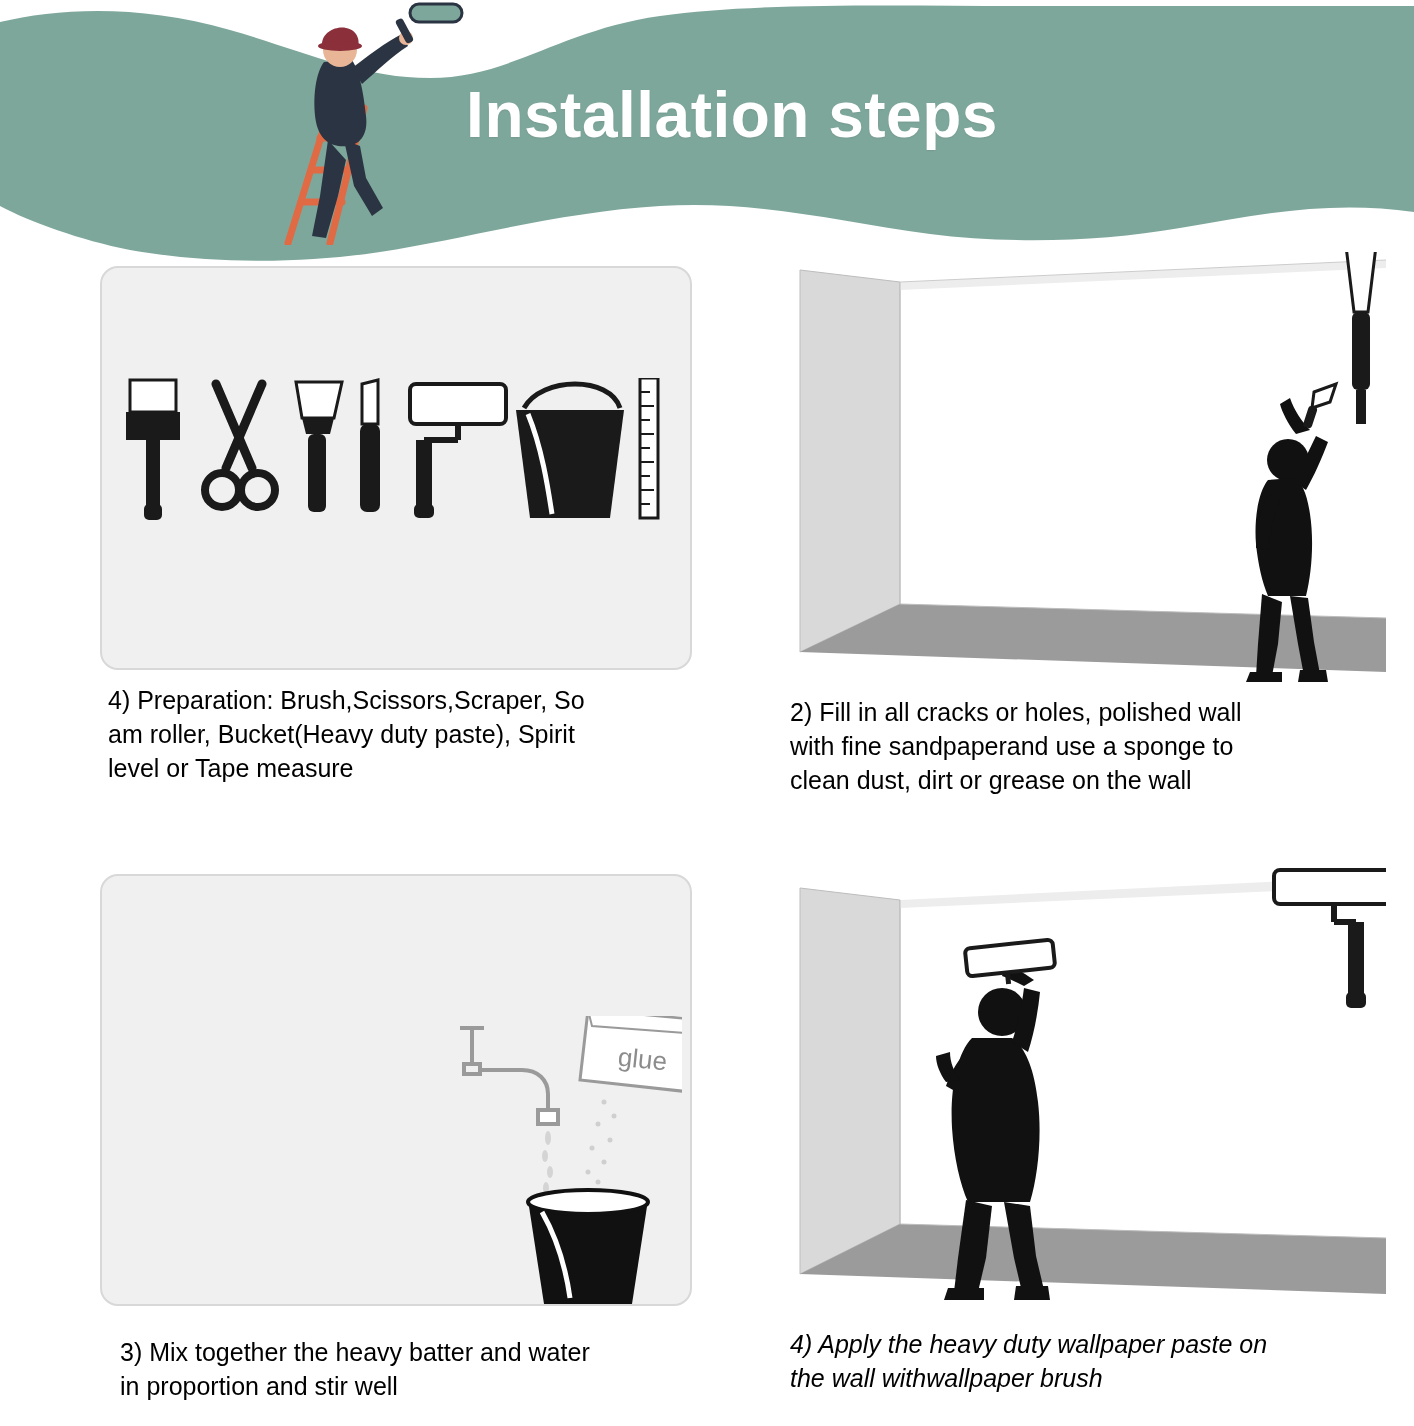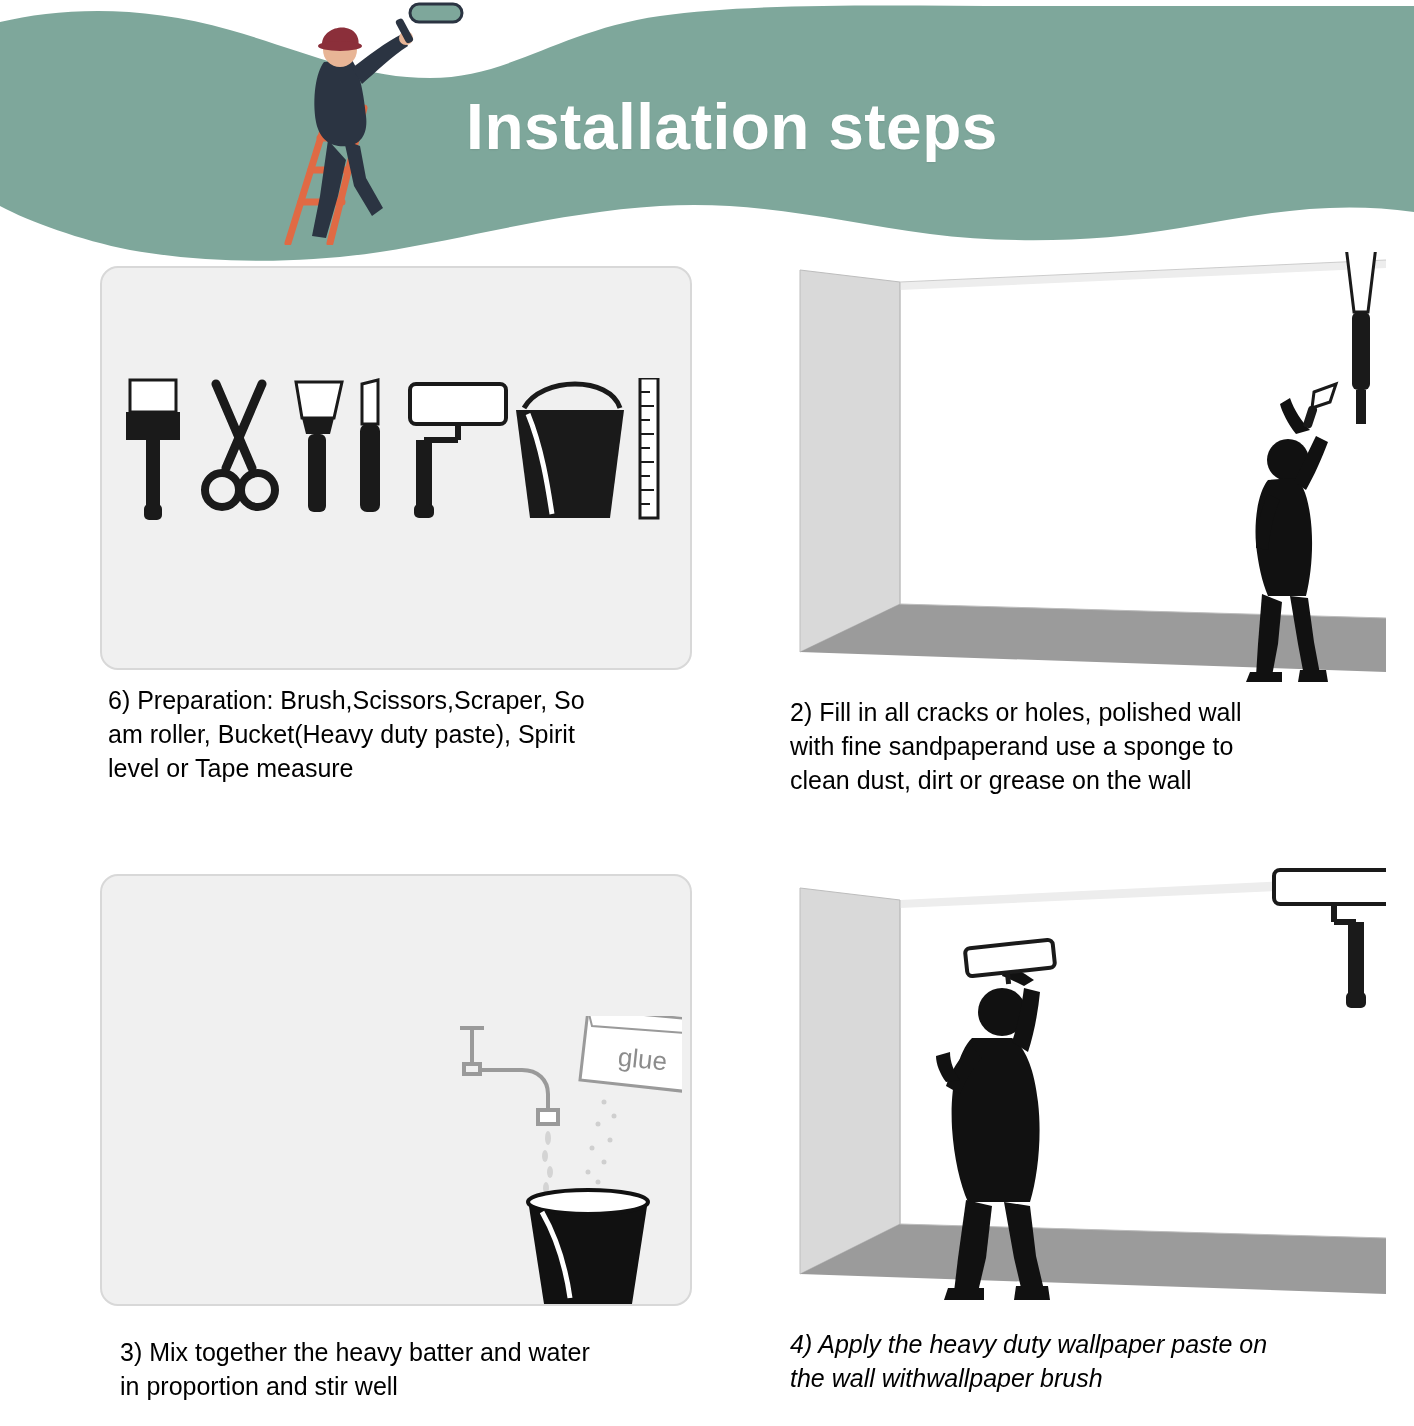--- a/index.html
+++ b/index.html
@@ -21,21 +21,21 @@
     left: 0; top: 0;
     width: 1414px;
     height: 268px;
     overflow: hidden;
   }
   #header-banner svg {
     display: block;
   }
   #header-title {
     position: absolute;
-    left: 0; top: 90px;
+    left: 0; top: 78px;
     width: 1414px;
     text-align: center;
     color: #ffffff;
     font-size: 64px;
     font-weight: 700;
     letter-spacing: 0.5px;
     text-shadow: 0 1px 2px rgba(0,0,0,0.08);
     padding-left: 50px;
     box-sizing: border-box;
   }
@@ -171,21 +171,21 @@
           <line x1="528" y1="56" x2="542" y2="56"></line>
           <line x1="528" y1="70" x2="538" y2="70"></line>
           <line x1="528" y1="84" x2="542" y2="84"></line>
           <line x1="528" y1="98" x2="538" y2="98"></line>
           <line x1="528" y1="112" x2="542" y2="112"></line>
           <line x1="528" y1="126" x2="538" y2="126"></line>
         </g>
       </g>
     </svg>
   </div>
-  <div class="caption">6)  Preparation: Brush,Scissors,Scraper, So
+  <div class="caption">4)  Preparation: Brush,Scissors,Scraper, So
 am roller, Bucket(Heavy duty paste), Spirit
 level or Tape measure</div>
 </div>
 
 <div class="step" id="step-2">
   <div class="panel">
     <svg class="illus" width="596" height="430" viewBox="0 0 596 430" xmlns="http://www.w3.org/2000/svg">
 
       <polygon points="10,18 596,8 596,420 10,400" fill="#ffffff"></polygon>
       <polygon points="10,18 110,30 110,352 10,400" fill="#d9d9d9" stroke="#bdbdbd" stroke-width="1"></polygon>

